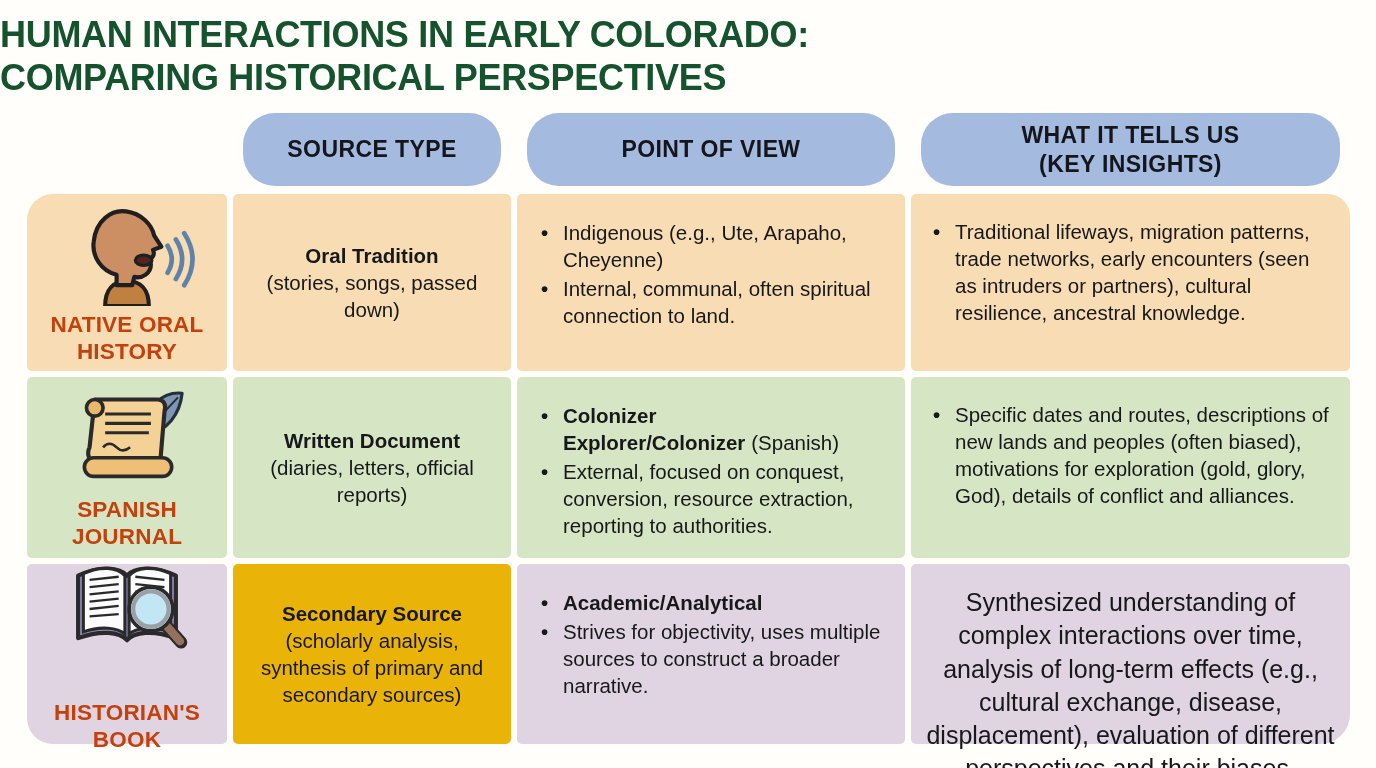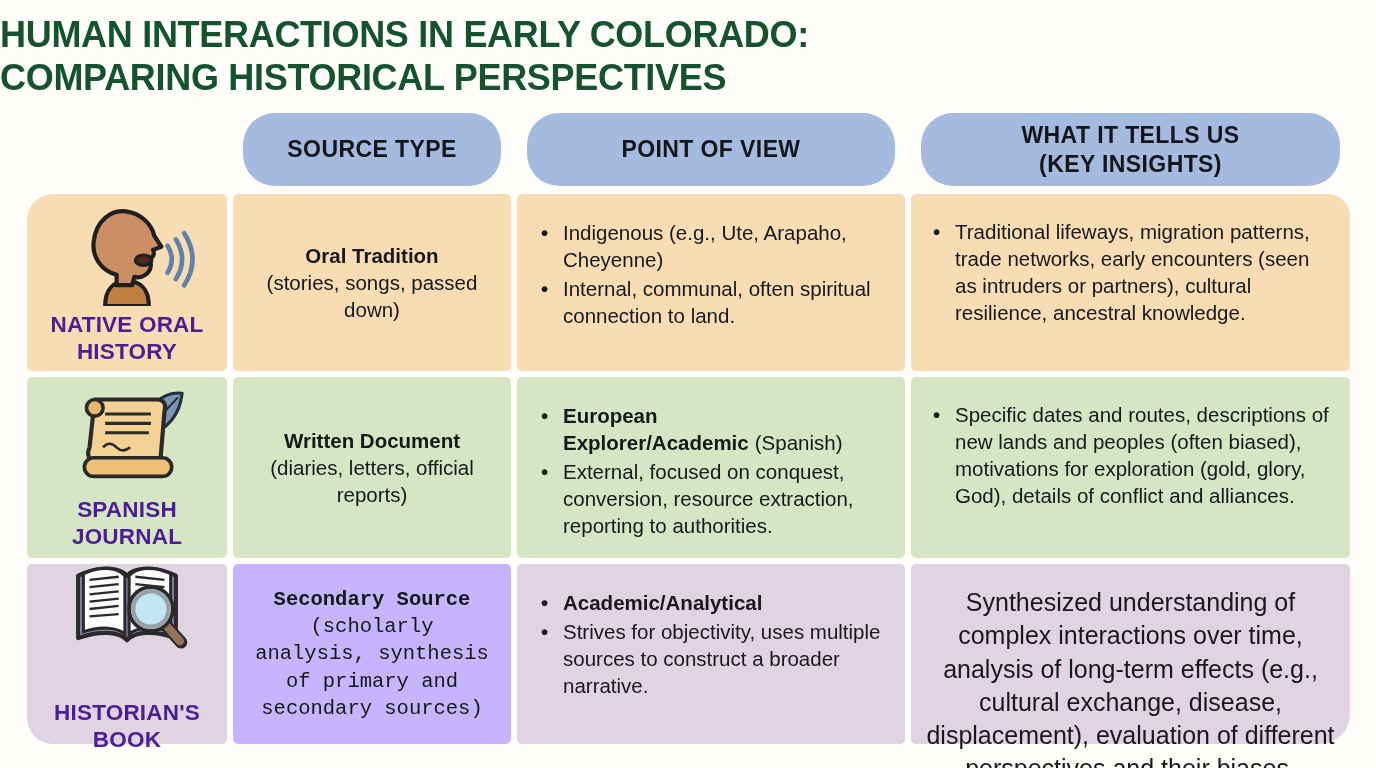--- a/index.html
+++ b/index.html
@@ -55,21 +55,21 @@
     gap:4px;
     padding:10px 6px;
   }
   .label-cell .icon{width:150px;height:108px;flex:0 0 auto;display:flex;align-items:center;justify-content:center;}
   .label-cell .label{
     font-weight:800;
     font-size:22.5px;
     text-align:center;
     line-height:1.18;
     letter-spacing:0.2px;
-    color:#4c1d95;
+    color:#c2410c;
   }
   .source-cell{
     display:flex;flex-direction:column;
     align-items:center;justify-content:center;
     text-align:center;
     font-size:20.5px;
     line-height:1.32;
     padding:10px 22px;
   }
   .source-cell .src-bold{font-weight:700;display:block;}
@@ -165,21 +165,21 @@
     </span>
     <span class="label">SPANISH JOURNAL</span>
   </div>
   <div class="cell r2 c2 source-cell" style="background: rgb(214, 230, 196);">
     <span class="src-bold">Written Document</span>
     <span>(diaries, letters, official reports)</span>
   </div>
   <div class="cell r2 c3 text-cell" style="background: rgb(214, 230, 196);">
     <div class="bullet">
       <span class="dot">•</span>
-      <span><span class="bt-b">European Explorer/Academic</span><span>(Spanish)</span></span>
+      <span><span class="bt-b">Colonizer Explorer/Colonizer</span><span>(Spanish)</span></span>
     </div>
     <div class="bullet">
       <span class="dot">•</span>
       <span><span class="bt-b"></span><span>External, focused on conquest, conversion, resource extraction, reporting to authorities.</span></span>
     </div>
   </div>
   <div class="cell r2 c4 text-cell ins-cell" style="background: rgb(214, 230, 196);">
     <div class="bullet">
       <span class="dot">•</span>
       <span><span class="bt-b"></span><span>Specific dates and routes, descriptions of new lands and peoples (often biased), motivations for exploration (gold, glory, God), details of conflict and alliances.</span></span>
@@ -204,21 +204,21 @@
           <line x1="73" y1="33" x2="95" y2="35"></line>
         </g>
         <line x1="101" y1="64" x2="117" y2="82" stroke="#2a2a2a" stroke-width="12" stroke-linecap="round"></line>
         <line x1="101" y1="64" x2="116" y2="81" stroke="#95705a" stroke-width="8" stroke-linecap="round"></line>
         <circle cx="88" cy="50" r="21" fill="#c3e6f4" stroke="#2a2a2a" stroke-width="3.5"></circle>
         <circle cx="88" cy="50" r="17" fill="none" stroke="#9aa0a6" stroke-width="4"></circle>
       </svg>
     </span>
     <span class="label">HISTORIAN'S BOOK</span>
   </div>
-  <div class="cell r3 c2 source-cell" style="background: #c4b5fd; font-family: Liberation Mono, monospace;">
+  <div class="cell r3 c2 source-cell" style="background: #eab308;">
     <span class="src-bold">Secondary Source</span>
     <span>(scholarly analysis, synthesis of primary and secondary sources)</span>
   </div>
   <div class="cell r3 c3 text-cell" style="background: rgb(224, 211, 226);">
     <div class="bullet">
       <span class="dot">•</span>
       <span><span class="bt-b">Academic/Analytical</span><span></span></span>
     </div>
     <div class="bullet">
       <span class="dot">•</span>

